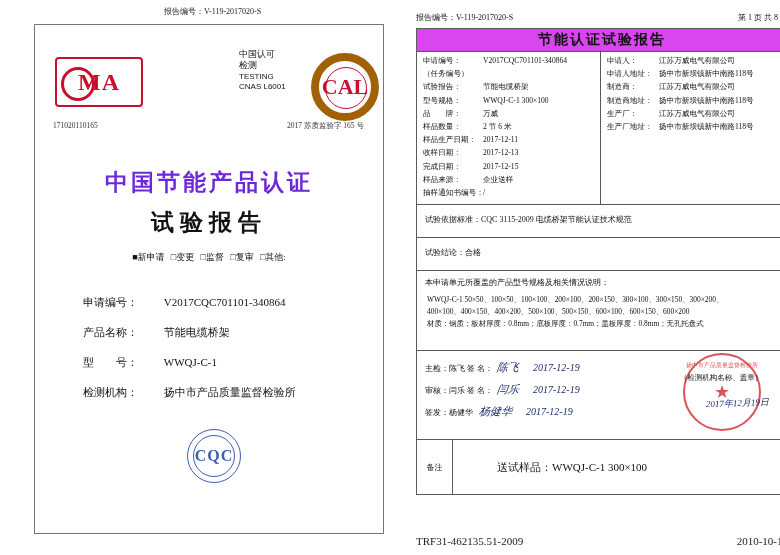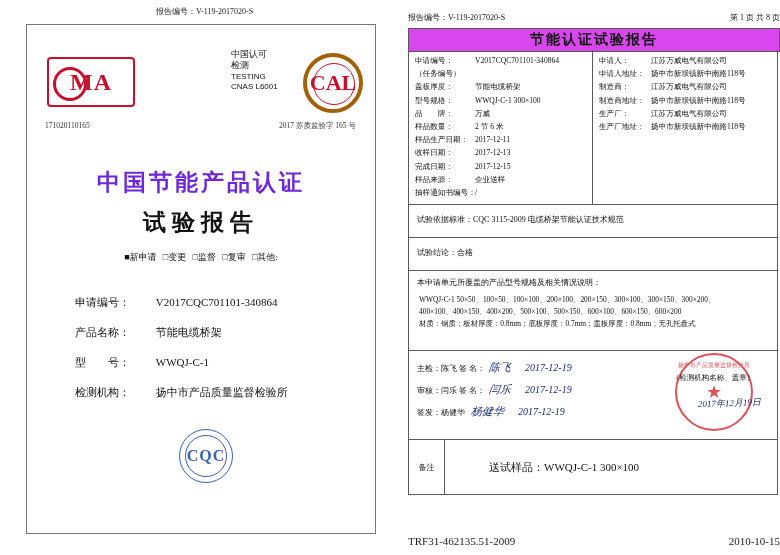--- a/index.html
+++ b/index.html
@@ -10,21 +10,21 @@
   body {
     width: 780px;
     height: 555px;
     font-family: "Liberation Serif", serif;
     color: #1a1a1a;
     position: relative;
     overflow: hidden;
   }
   .page {
     position: absolute;
-    top: 0; left: 8px;
+    top: 0; left: 16px;
     width: 626px;
     height: 555px;
   }
   
   .left-page {
     position: absolute;
     left: 0; top: 0;
     width: 383px;
     height: 555px;
   }
@@ -125,21 +125,21 @@
     font-family: "Liberation Serif", serif;
     font-size: 9px;
   }
   
   .cal-logo {
     position: absolute;
     left: 276px;
     top: 6px;
     width: 52px;
     height: 52px;
-    border: 4px solid #a16207;
+    border: 8px solid #a16207;
     border-radius: 50%;
     color: #c8102e;
     display: flex;
     align-items: center;
     justify-content: center;
     font-size: 22px;
     font-weight: bold;
     font-family: "Liberation Serif", serif;
   }
   .cal-logo::after {
@@ -522,21 +522,21 @@
 
       <div class="rp-info">
         <div class="rp-col left-col">
           <div class="rp-line">
             <span class="k wide">申请编号：</span><span>V2017CQC701101-340864</span>
           </div>
           <div class="rp-line">
             <span class="k wide">（任务编号）</span><span></span>
           </div>
           <div class="rp-line">
-            <span class="k wide">盖板厚度：</span><span>节能电缆桥架</span>
+            <span class="k wide">试验报告：</span><span>节能电缆桥架</span>
           </div>
           <div class="rp-line">
             <span class="k wide">型号规格：</span><span>WWQJ-C-1 300×100</span>
           </div>
           <div class="rp-line">
             <span class="k wide">品　　牌：</span><span>万威</span>
           </div>
           <div class="rp-line">
             <span class="k wide">样品数量：</span><span>2 节 6 米</span>
           </div>

